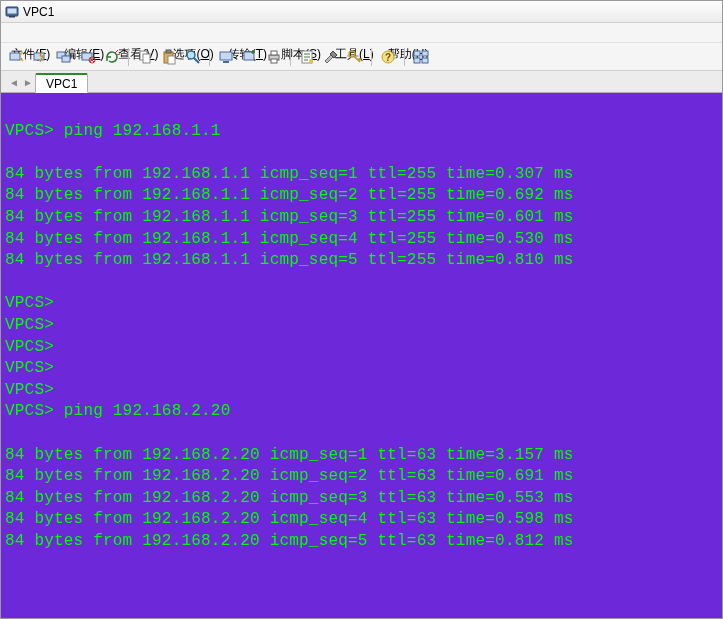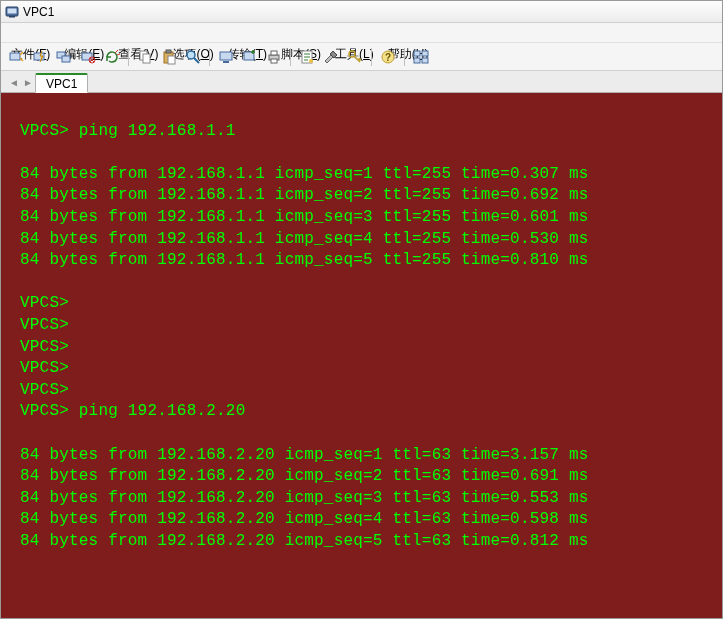--- a/index.html
+++ b/index.html
@@ -84,26 +84,26 @@
     border-top: 2px solid #2a8a2a;
     padding: 0 10px;
     display: inline-flex; align-items: center;
     font-size: 12px;
     border-radius: 2px 2px 0 0;
     position: relative;
     top: 1px;
     cursor: default;
   }
   .terminal {
-    background: #7f1d1d;
+    background: #6d28d9;
     color: #00ff00;
     font-family: "Consolas", "Courier New", monospace;
     font-size: 16px;
     line-height: 1.35;
-    padding: 6px 19px;
+    padding: 6px 4px;
     height: calc(619px - 22px - 20px - 28px - 22px - 2px);
     overflow: hidden;
     white-space: pre;
     letter-spacing: 0.2px;
   }
   .terminal .line { display: block; }
 </style>
 </head>
 <body>
 

